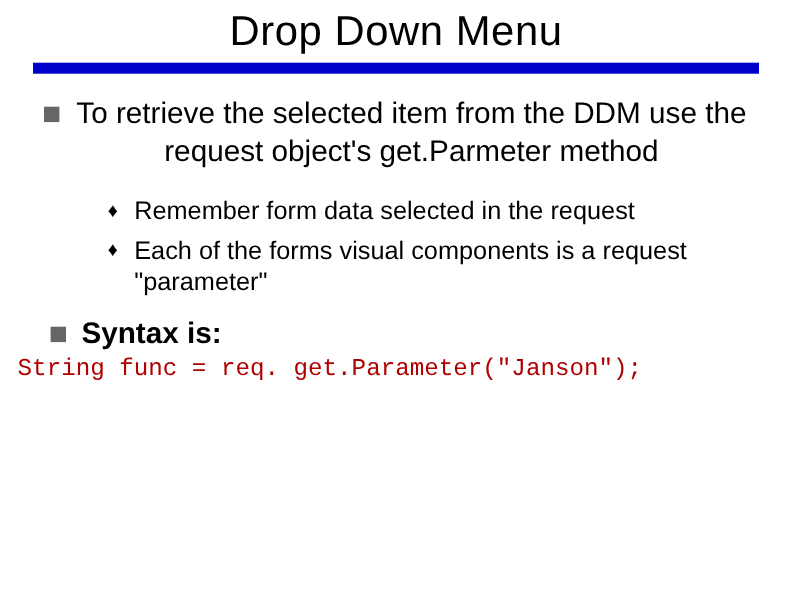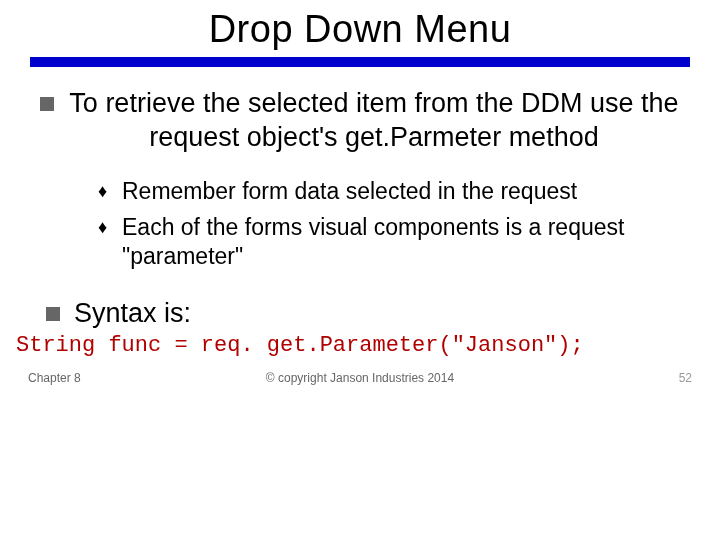--- a/index.html
+++ b/index.html
@@ -68,21 +68,22 @@
     color: #000;
     font-size: 18px;
     line-height: 28px;
     margin-right: 8px;
   }
   .b2-text {
     flex: 1;
   }
   .syntax-row {
     display: flex;
-    margin-top: 26px;
+    margin-top: 16px;
+    font-weight: bold;
   }
   .syntax-row .marker {
     width: 14px;
     height: 14px;
     background: #666666;
     flex: 0 0 14px;
     margin-top: 10px;
     margin-right: 14px;
     margin-left: 6px;
   }
@@ -144,19 +145,14 @@
 
     <div class="syntax-row">
       <div class="marker"></div>
       <div class="b1-text">Syntax is:</div>
     </div>
 
   </div>
 
   <div class="code">String func = req. get.Parameter("Janson");</div>
 
-  <div class="footer">
-    <span>Chapter 8</span>
-    <span class="center">© copyright Janson Industries 2014</span>
-    <span class="pagenum">52</span>
-  </div>
 
 </div>
 
 </body></html>

